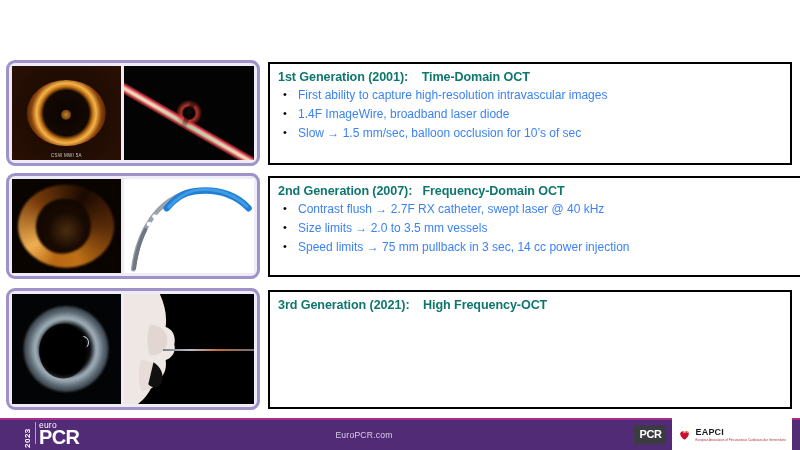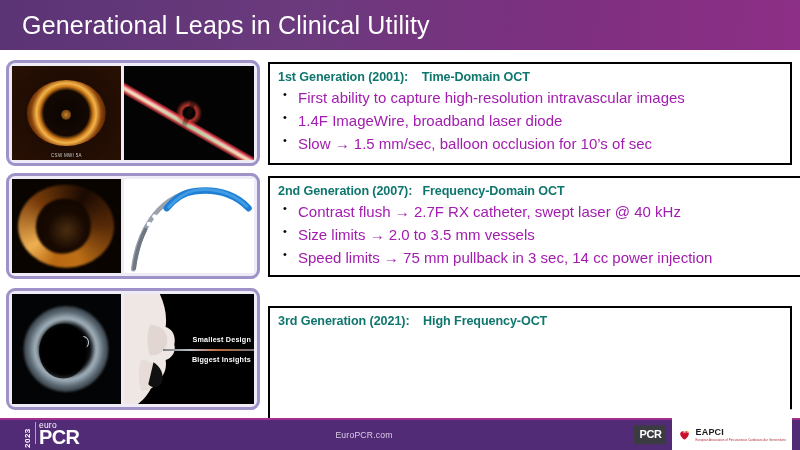--- a/index.html
+++ b/index.html
@@ -152,30 +152,30 @@
   }
 
   
   .txtbox {
     position: absolute; left: 268px;
     border: 2.5px solid #000000; background: #ffffff;
     padding: 6px 8px 5px 8px;
   }
   .txtbox-1 { top: 62px; width: 524px; height: 103px; }
   .txtbox-2 { top: 176px; width: 544px; height: 101px; }
-  .txtbox-3 { top: 306px; width: 524px; height: 119px; }
+  .txtbox-3 { top: 290px; width: 524px; height: 119px; }
 
   .box-heading {
     font-size: 12.6px; font-weight: bold; color: #0f766e;
     margin-bottom: 4px; white-space: pre; letter-spacing: -.1px;
   }
   .bullets { list-style: none; }
   .bullets li {
     position: relative; padding-left: 20px; margin-bottom: 3px;
-    font-size: 15px; color: #a21caf; line-height: 1.32; white-space: nowrap;
+    font-size: 12px; color: #3b82f6; line-height: 1.32; white-space: nowrap;
   }
   .bullets li::before {
     content: "\2022"; position: absolute; left: 5px; top: -1px;
     font-size: 11px; color: #000;
   }
 
   
   .accent-line {
     position: absolute; left: 0; bottom: 30px; width: 800px; height: 2px;
     background: #a3308f;
@@ -217,23 +217,20 @@
   .eapci-heart { width: 13px; height: 13px; flex: 0 0 auto; }
   .eapci-txt { display: flex; flex-direction: column; line-height: 1; }
   .eapci-name { color: #1b1b1b; font-size: 9px; font-weight: bold; letter-spacing: .2px; }
   .eapci-sub { color: #b2283a; font-size: 2.9px; letter-spacing: .05px; margin-top: 1.5px; }
 </style>
 </head>
 <body>
 
 <div class="slide">
 
-  <div class="header">
-    <div class="header-title">Generational Leaps in Clinical Utility</div>
-  </div>
 
   <div class="panel panel-1">
     <div class="img img-sq oct-amber">
       <div class="oct-caption">CSW MWI 5A</div>
     </div>
     <div class="img img-rect cath-red">
       <div class="tube"></div>
       <div class="tube2"></div>
       <div class="burst"></div>
       <div class="burst2"></div>
@@ -261,24 +258,20 @@
     <div class="img img-rect hand-photo">
       <svg viewBox="0 0 150 100" width="100%" height="100%" preserveAspectRatio="none">
         <path d="M-5,-5 L38,-5 C46,6 50,18 48,30 C56,32 60,38 58,46
                  C60,52 56,58 48,60 C50,70 44,78 34,80 C30,90 22,98 10,103
                  L-5,103 Z" fill="#efe7e4"></path>
         <path d="M30,28 C42,28 50,34 50,42 C50,50 42,56 30,56 C26,48 26,36 30,28 Z" fill="#e2d6d2"></path>
         <path d="M20,60 C32,60 40,66 40,74 C40,82 32,88 20,88 C16,80 16,68 20,60 Z" fill="#e7dcd8"></path>
         <path d="M34,62 C42,66 46,72 44,80 C40,86 32,86 28,82 Z" fill="#101010"></path>
       </svg>
       <div class="wire"></div>
-      <div class="hp-text">
-        <div class="hp-line">Smallest Design</div>
-        <div class="hp-line">Biggest Insights</div>
-      </div>
     </div>
   </div>
 
   <div class="txtbox txtbox-1">
     <div class="box-heading">1st Generation (2001):    Time-Domain OCT</div>
     <ul class="bullets">
       <li>First ability to capture high-resolution intravascular images</li>
       <li>1.4F ImageWire, broadband laser diode</li>
       <li>Slow → 1.5 mm/sec, balloon occlusion for 10’s of sec</li>
     </ul>

